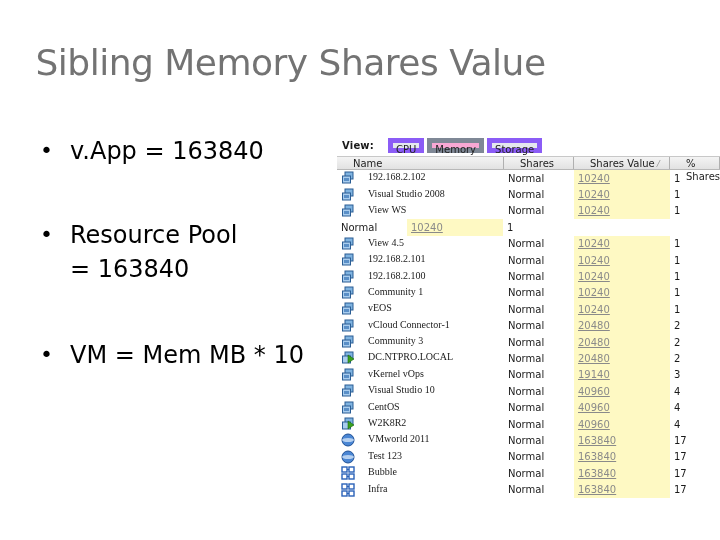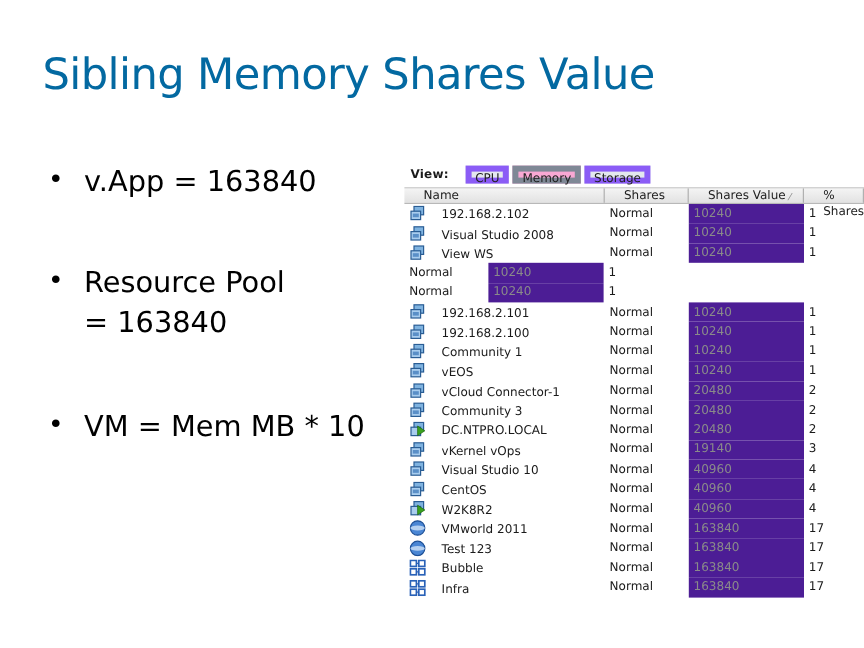--- a/index.html
+++ b/index.html
@@ -2,21 +2,21 @@
 <html><head>
   <meta charset="utf-8">
   <style>
     * { box-sizing: border-box; margin: 0; padding: 0; }
     html, body { width: 720px; height: 540px; background: #ffffff; overflow: hidden; }
     body { position: relative; font-family: "Liberation Sans", "DejaVu Sans", sans-serif; color: #000; }
 
     .slide-title {
       position: absolute; left: 0; top: 42px; width: 581px; text-align: center;
       font-family: "DejaVu Sans", "Liberation Sans", sans-serif;
-      font-size: 36px; letter-spacing: -0.5px; color: #0369a1;
+      font-size: 36px; letter-spacing: -0.5px; color: #737373;
     }
 
     .bullets { position: absolute; left: 40px; top: 134px; width: 300px; }
     .bullet { position: absolute; left: 0; display: flex; font-family: "DejaVu Sans", sans-serif; font-size: 24px; line-height: 34px; color: #000; white-space: nowrap; }
     .bullet .dot { width: 30px; display: inline-block; font-size: 22px; }
     .bullet .txt { display: inline-block; }
     .b1 { top: 0px; }
     .b2 { top: 84px; }
     .b3 { top: 204px; }
 
@@ -31,22 +31,22 @@
     .thead { display: flex; height: 14px; background: linear-gradient(#f4f4f4, #e2e2e2); border-top: 1px solid #c8c8c8; border-bottom: 1px solid #b8b8b8; }
     .th { font-size: 10px; line-height: 13px; padding-left: 16px; border-right: 1px solid #b0b0b0; color: #222; position: relative; }
     .col-name { width: 167px; }
     .col-shares { width: 70px; }
     .col-value { width: 96px; }
     .col-pct { width: 50px; }
     .sort-icon { position: absolute; right: 10px; top: 1px; font-size: 8px; color: #888; }
 
     .row { display: flex; height: 16.4px; align-items: center; }
     .td { font-size: 10px; padding-left: 4px; white-space: nowrap; overflow: hidden; }
-    .td.col-name { display: flex; align-items: flex-end; padding-left: 4px; }
-    .td.col-value { color: #8a8a8a; background: #4c1d95; height: 100%; display: flex; align-items: center; padding-left: 4px; }
+    .td.col-name { display: flex; align-items: flex-start; padding-left: 4px; font-family: Liberation Serif, serif; }
+    .td.col-value { color: #8a8a8a; background: #fef9c3; height: 100%; display: flex; align-items: center; padding-left: 4px; text-decoration: underline; }
     .td.col-pct { padding-left: 4px; }
     .ico { width: 14px; height: 14px; margin-right: 13px; flex: 0 0 14px; }
   </style>
 </head>
 <body>
 
 <div class="slide-title">Sibling Memory Shares Value</div>
 
 <div class="bullets">
   <div class="bullet b1">
@@ -123,20 +123,28 @@
           <div class="td col-shares">Normal</div>
           <div class="td col-value">10240</div>
           <div class="td col-pct">1</div>
         </div>
         <div class="row">
           <div class="td col-shares">Normal</div>
           <div class="td col-value">10240</div>
           <div class="td col-pct">1</div>
         </div>
         <div class="row">
+          <div class="td col-name">
+            <span class="ico"><svg viewBox="0 0 14 14">
+                <rect x="4" y="1" width="8" height="7" fill="#7fb3e0" stroke="#2a5d94"></rect>
+                <rect x="1.5" y="5" width="8" height="7" fill="#a9cdee" stroke="#2a5d94"></rect>
+                <rect x="3" y="7" width="5" height="3" fill="#5a8fc7"></rect>
+              </svg></span>
+            <span>View 4.5</span>
+          </div>
           <div class="td col-shares">Normal</div>
           <div class="td col-value">10240</div>
           <div class="td col-pct">1</div>
         </div>
         <div class="row">
           <div class="td col-name">
             <span class="ico"><svg viewBox="0 0 14 14">
                 <rect x="4" y="1" width="8" height="7" fill="#7fb3e0" stroke="#2a5d94"></rect>
                 <rect x="1.5" y="5" width="8" height="7" fill="#a9cdee" stroke="#2a5d94"></rect>
                 <rect x="3" y="7" width="5" height="3" fill="#5a8fc7"></rect>

